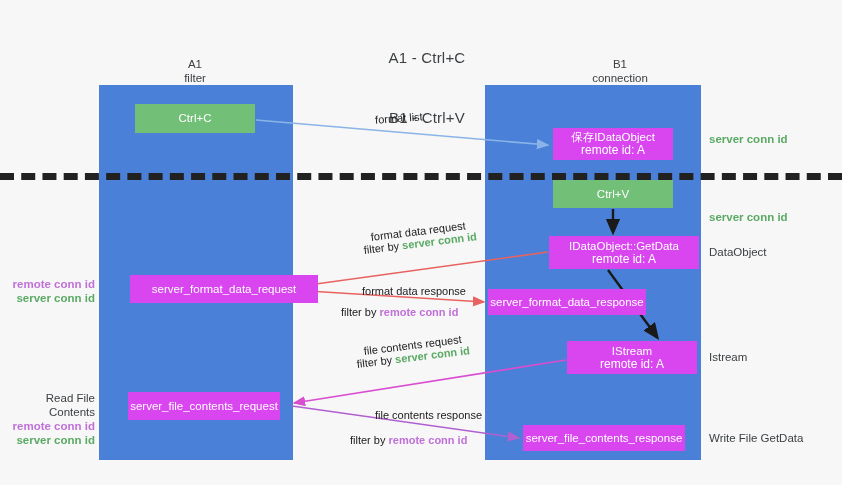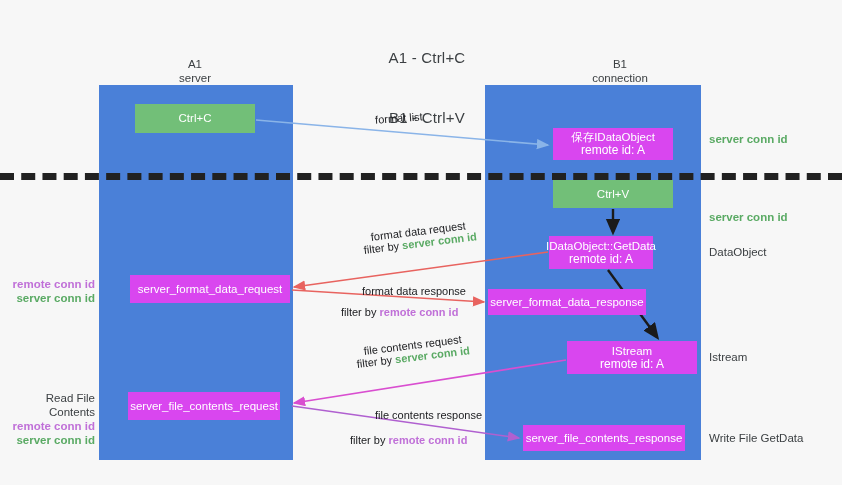--- a/index.html
+++ b/index.html
@@ -72,22 +72,22 @@
     line-height: 13px;
     padding: 0 6px;
   }
   .box.green  { background: #72bf78; }
   .box.orange { background: #d946ef; }
   .box .l2 { font-size: 12px; }
 
   #box-ctrlc   { left: 135px; top: 104px; width: 120px; height: 29px; }
   #box-idata   { left: 553px; top: 128px; width: 120px; height: 32px; }
   #box-ctrlv   { left: 553px; top: 180px; width: 120px; height: 28px; }
-  #box-getdata { left: 549px; top: 236px; width: 104px; height: 33px; }
-  #box-sfdreq  { left: 130px; top: 275px; width: 160px; height: 28px; }
+  #box-getdata { left: 549px; top: 236px; width: 150px; height: 33px; }
+  #box-sfdreq  { left: 130px; top: 275px; width: 188px; height: 28px; }
   #box-sfdresp { left: 488px; top: 289px; width: 158px; height: 26px; }
   #box-istream { left: 567px; top: 341px; width: 130px; height: 33px; }
   #box-sfcreq  { left: 128px; top: 392px; width: 152px; height: 28px; }
   #box-sfcresp { left: 523px; top: 425px; width: 162px; height: 26px; }
 
   
   .side-label {
     font-size: 11.5px;
     line-height: 14px;
     color: #3c4043;
@@ -139,21 +139,21 @@
 
 <div id="stage">
 
   <div id="title" class="abs">
     <div>A1 - Ctrl+C</div>
     <div>B1 - Ctrl+V</div>
   </div>
 
   <div id="head-a1" class="abs col-head">
     <div>A1</div>
-    <div>server</div>
+    <div>filter</div>
   </div>
   <div id="head-b1" class="abs col-head">
     <div>B1</div>
     <div>connection</div>
   </div>
 
   <div id="panel-a1" class="abs panel"></div>
   <div id="panel-b1" class="abs panel"></div>
 
   <svg id="arrows" class="abs" viewBox="0 0 842 485" xmlns="http://www.w3.org/2000/svg">

